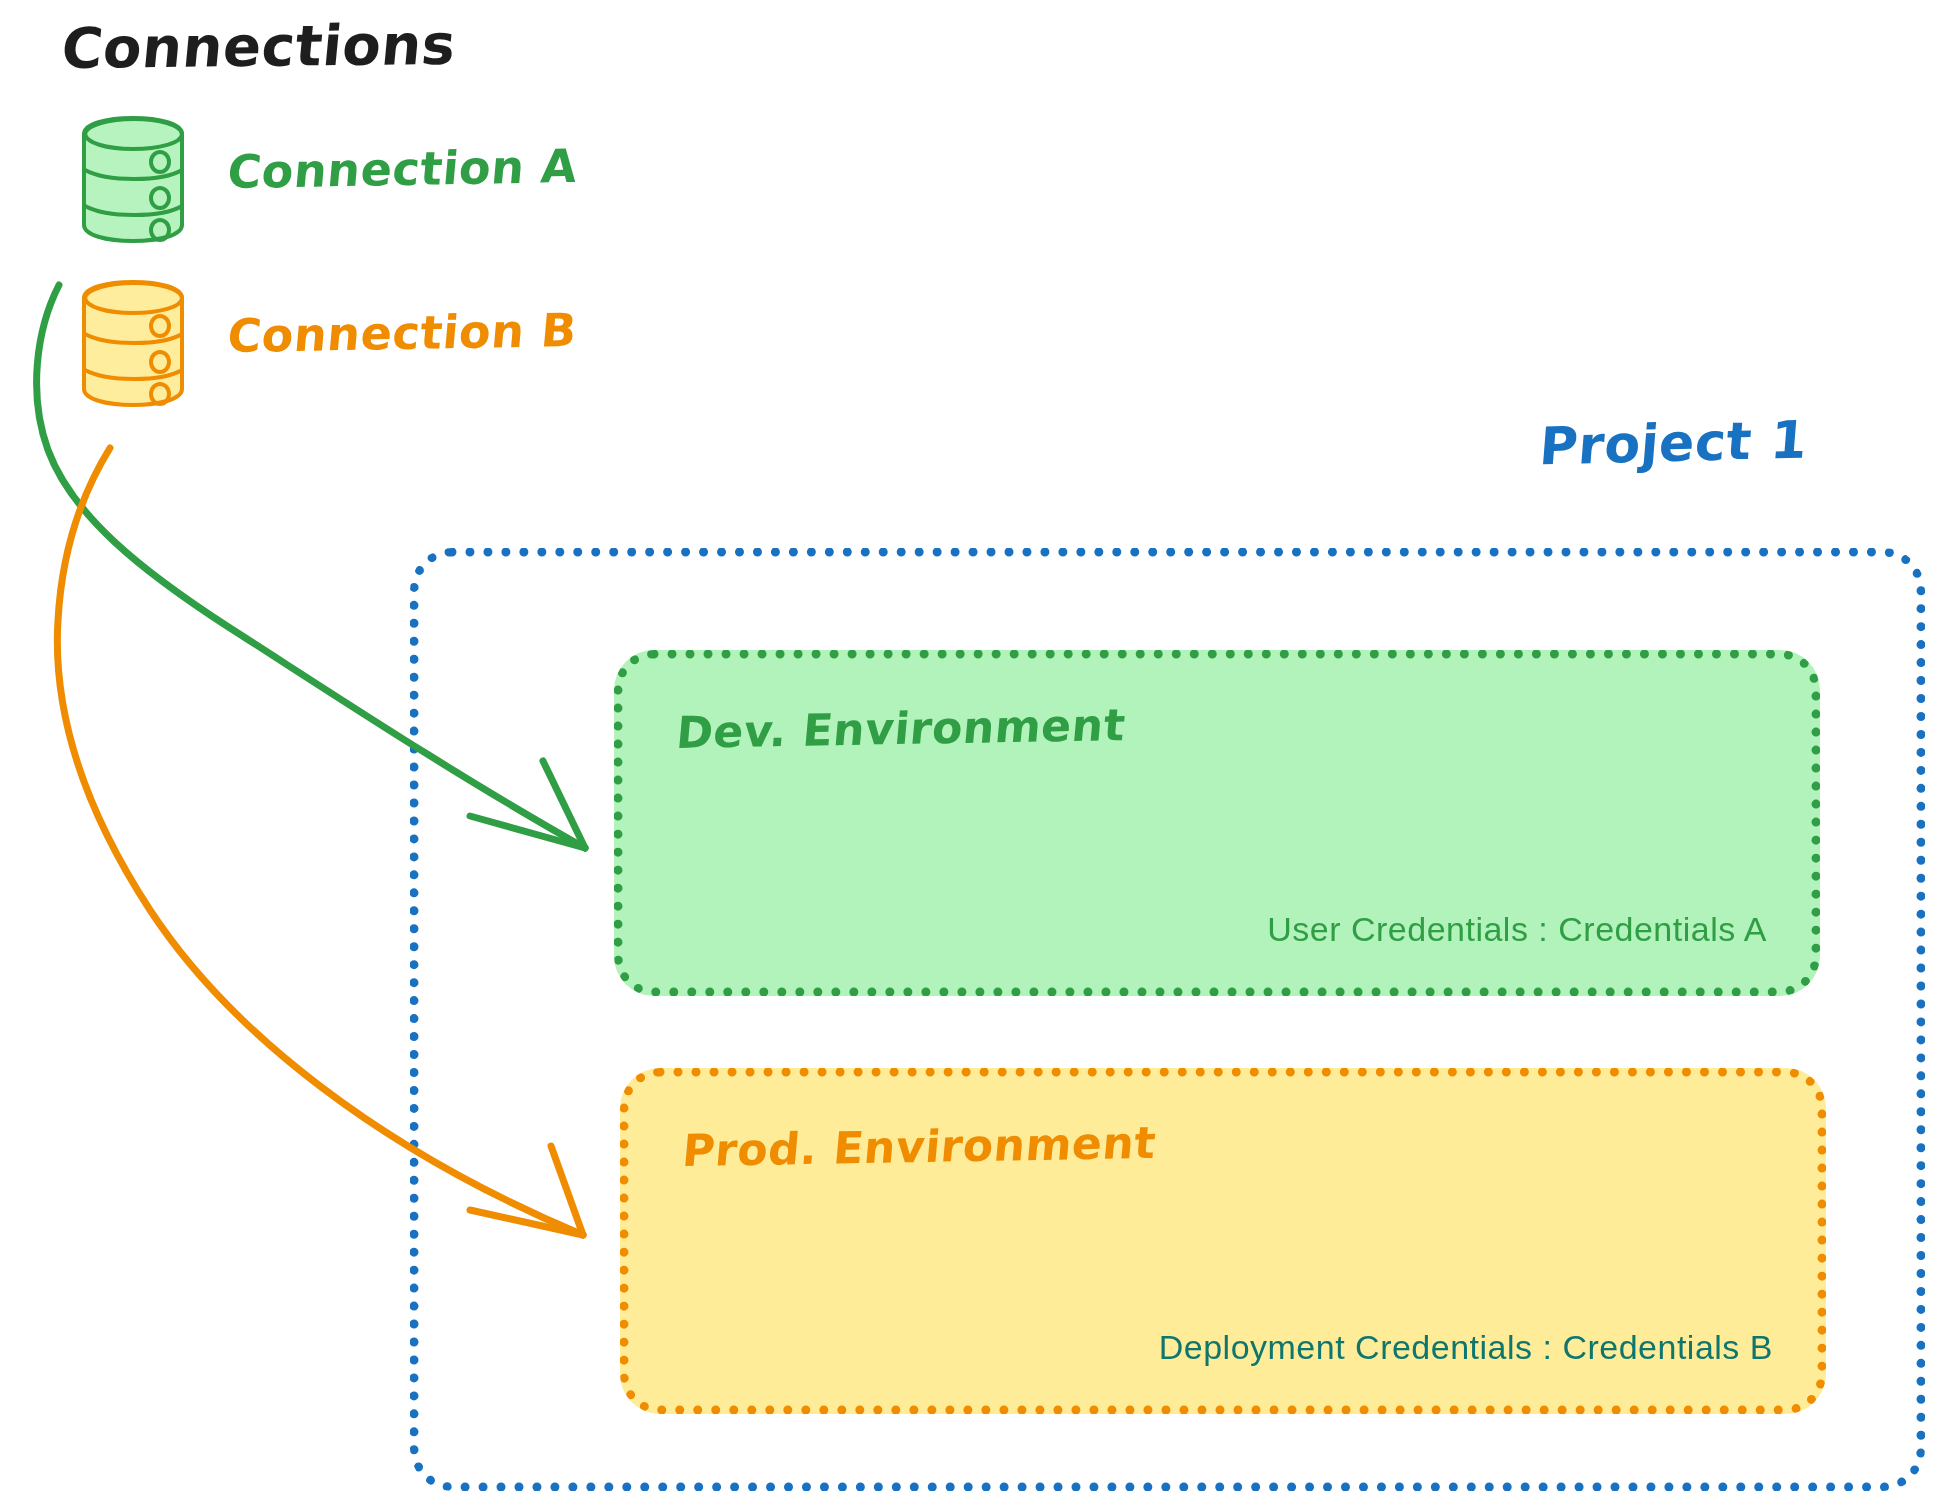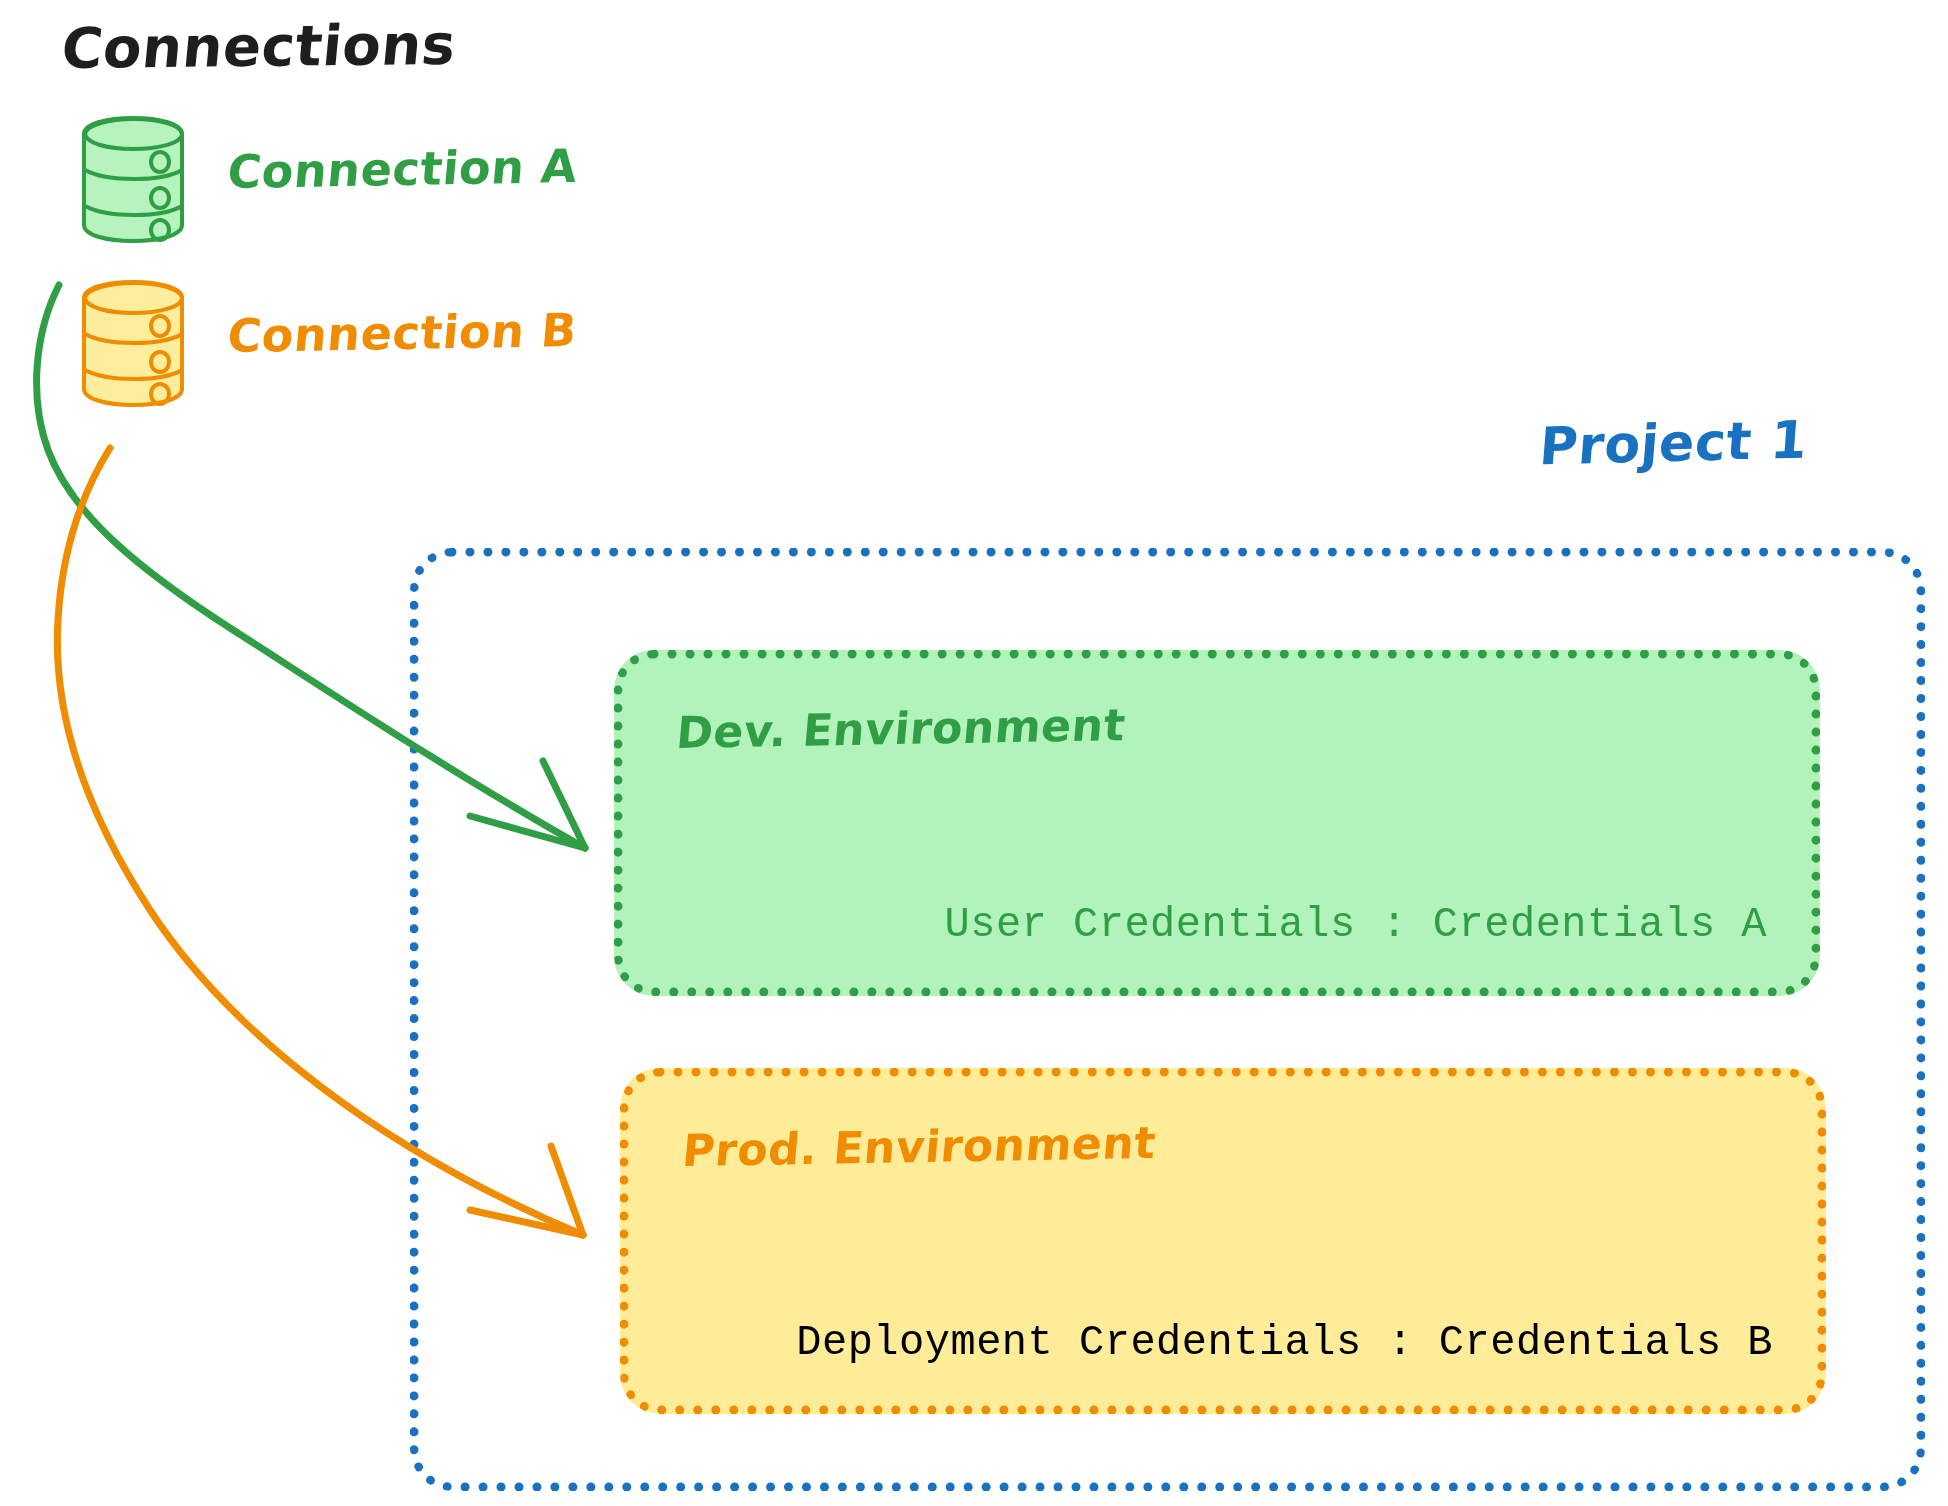--- a/index.html
+++ b/index.html
@@ -106,27 +106,27 @@
     transform: skewX(-6deg) rotate(-1deg);
     font-family: "DejaVu Sans", sans-serif;
   }
   #dev-env-title { color: #2f9e44; }
   #prod-env-title { color: #f08c00; }
 
   .env-creds {
     position: absolute;
     right: 44px;
     bottom: 38px;
-    font-family: Liberation Mono, monospace;
-    font-size: 42px;
+    font-family: Liberation Sans, sans-serif;
+    font-size: 34px;
     letter-spacing: 0.5px;
     white-space: nowrap;
   }
   #dev-env-creds { color: #2f9e44; }
-  #prod-env-creds { color: #000000; }
+  #prod-env-creds { color: #0f766e; }
 
   
   #arrow-layer {
     position: absolute;
     left: 0;
     top: 0;
     width: 1948px;
     height: 1506px;
     pointer-events: none;
   }

